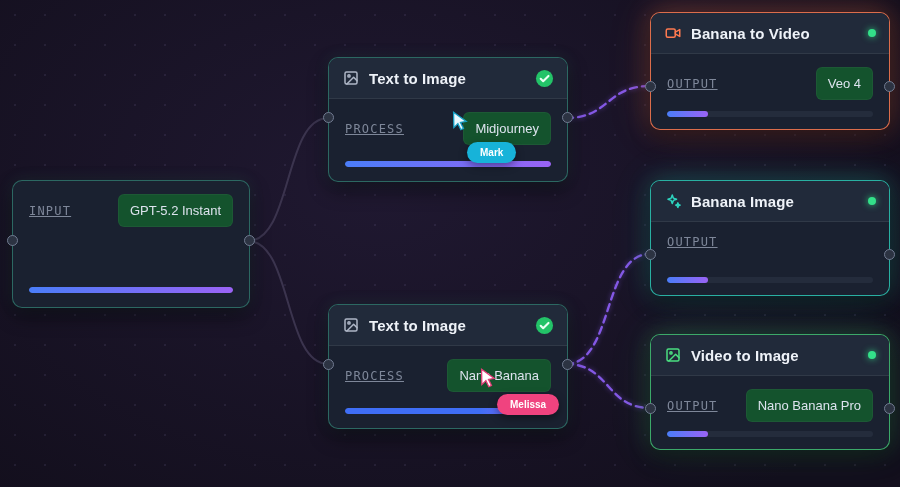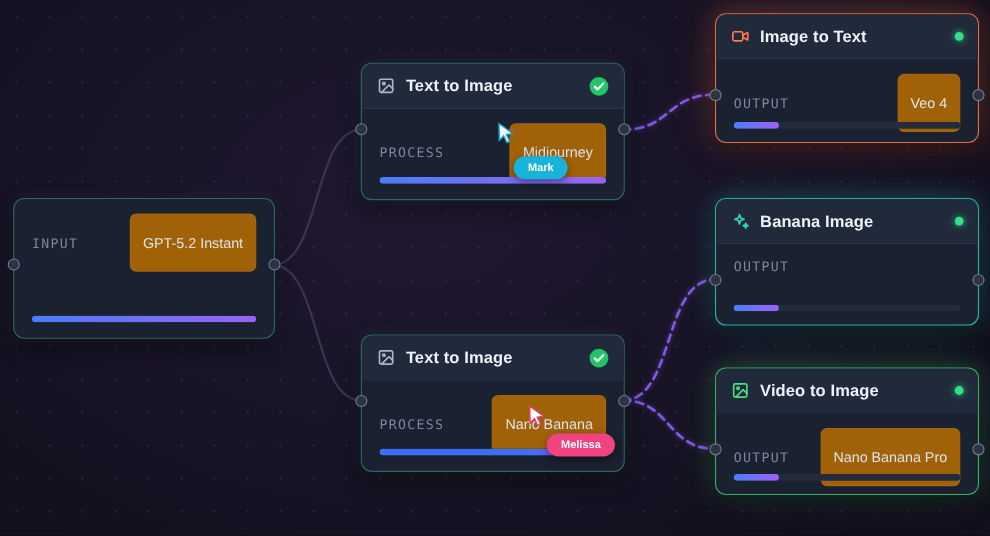--- a/index.html
+++ b/index.html
@@ -31,24 +31,24 @@
     display:flex;align-items:center;gap:9px;height:40px;padding:0 13px;
     background:#212a3a;border-bottom:1px solid rgba(255,255,255,.07);
     border-radius:9px 9px 0 0;
   }
   .nicon{width:18px;height:18px;flex:0 0 auto;display:flex;}
   .nicon svg{width:18px;height:18px;}
   .ntitle{flex:1;color:#eef2f8;font-size:15px;font-weight:700;letter-spacing:.1px;white-space:nowrap;}
   .badge-check{width:19px;height:19px;flex:0 0 auto;display:flex;}
   .status-dot{width:8px;height:8px;border-radius:50%;background:#33e089;box-shadow:0 0 7px rgba(51,224,137,.85);flex:0 0 auto;}
   .field-row{display:flex;align-items:center;justify-content:space-between;margin:13px 16px 0;}
-  .flabel{font-family:"DejaVu Sans Mono",monospace;font-size:12px;color:#7e8799;letter-spacing:1.2px;}
+  .flabel{font-family:"DejaVu Sans Mono",monospace;font-size:12px;color:#7e8799;letter-spacing:1.2px;text-decoration:underline;}
   .chip{
-    background:#a16207;color:#dde3ee;font-size:13px;border-radius:6px;
-    padding:19px 12px;white-space:nowrap;box-shadow:inset 0 0 0 1px rgba(255,255,255,.04);
+    background:#14532d;color:#dde3ee;font-size:13px;border-radius:6px;
+    padding:9px 12px;white-space:nowrap;box-shadow:inset 0 0 0 1px rgba(255,255,255,.04);
   }
   .track{position:absolute;left:16px;right:16px;bottom:14px;height:6px;border-radius:3px;background:#242c3c;overflow:hidden;}
   .fill{height:100%;border-radius:3px;background:linear-gradient(90deg,#4a7df8,#9a63f5);}
   .fill-bluepurple-tail{background:linear-gradient(90deg,#3f6ef6 0%,#3f6ef6 68%,#9a63f5 100%);}
   .port{position:absolute;width:9px;height:9px;border-radius:50%;background:#2c3342;border:1.5px solid #717b91;z-index:3;}
   .port-left{left:-6px;}
   .port-right{right:-6px;}
   .port-mid{top:54px;}
   .port-out{top:68px;}
   .cursor{position:absolute;z-index:6;width:22px;height:22px;pointer-events:none;}
@@ -145,21 +145,21 @@
   <div class="node node-accent-orange" style="left:650px;top:12px;width:238px;height:116px;">
     <div class="port port-left port-out"></div>
     <div class="port port-right port-out"></div>
     <div class="node-header">
       <span class="nicon">
         <svg viewBox="0 0 24 24" fill="none" stroke="#ff7a50" stroke-width="2" stroke-linecap="round" stroke-linejoin="round">
             <rect x="3" y="6.5" width="12" height="11" rx="2"></rect>
             <path d="M15 10.8l6-3.3v9l-6-3.3"></path>
           </svg>
       </span>
-      <span class="ntitle">Image to Text</span>
+      <span class="ntitle">Banana to Video</span>
       <span class="status-dot"></span>
     </div>
     <div class="field-row">
       <span class="flabel">OUTPUT</span>
       <span class="chip">Veo 4</span>
     </div>
     <div class="track" style="bottom:12px;">
       <div class="fill" style="width: 20%;"></div>
     </div>
   </div>

